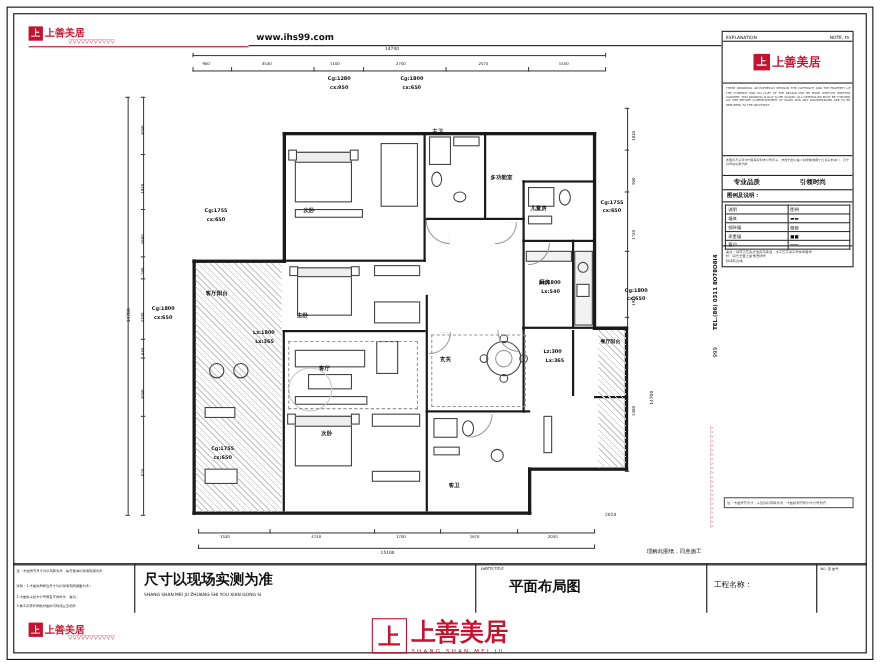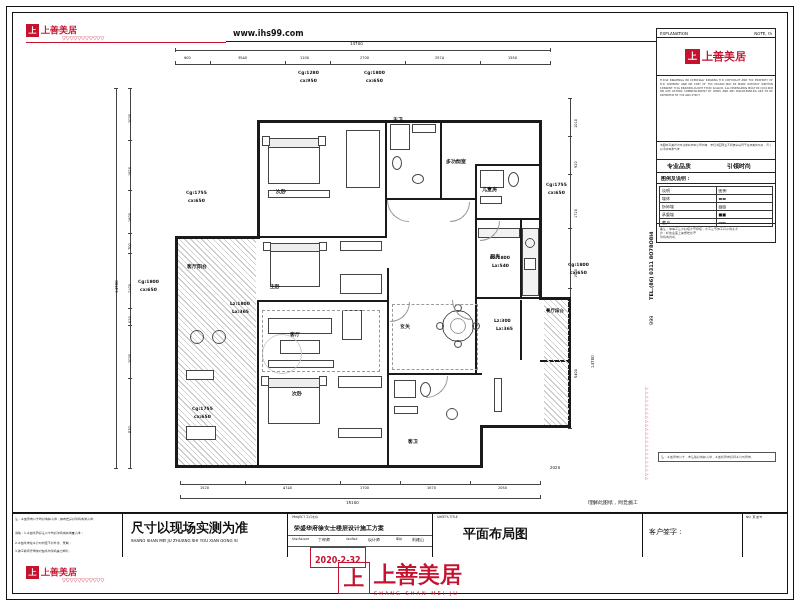--- a/index.html
+++ b/index.html
@@ -397,44 +397,29 @@
       <div class="txt t3" style="left:3px;top:18px;width:104px;white-space:normal;line-height:1.5;">说明：1.本图纸所标注尺寸均以现场实际测量为准；</div>
       <div class="txt t3" style="left:3px;top:28px;width:104px;white-space:normal;line-height:1.5;">2.本图纸未经本公司同意不得外传、复制；</div>
       <div class="txt t3" style="left:3px;top:36px;width:104px;white-space:normal;line-height:1.5;">3.施工前请仔细核对图纸与现场是否相符。</div>
     </div>
 
     <div class="tbCell" style="left:110px;top:0;width:165px;">
       <div class="txt t13 bold" style="left:8px;top:8px;">尺寸以现场实测为准</div>
       <div class="txt t4" style="left:8px;top:26px;">SHANG SHAN MEI JU ZHUANG SHI YOU XIAN GONG SI</div>
     </div>
 
-    <div class="tbCell" style="left:275px;top:0;width:145px;">
-      <div class="txt t3" style="left:4px;top:3px;">PROJECT  工程名称</div>
-      <div class="txt t6 bold" style="left:6px;top:12px;">荣盛华府徐女士楼层设计施工方案</div>
-      <div class="ln hl" style="left:0;top:22px;width:145px;background:#555;"></div>
-      <div class="txt t3" style="left:4px;top:25px;">She Recent</div>
-      <div class="txt t4" style="left:30px;top:25px;">丁程师</div>
-      <div class="txt t3" style="left:58px;top:25px;">Verified</div>
-      <div class="txt t4" style="left:80px;top:25px;">设计师</div>
-      <div class="txt t3" style="left:108px;top:25px;">审核</div>
-      <div class="txt t4" style="left:124px;top:25px;">刘建山</div>
-      <div class="ln hl" style="left:0;top:33px;width:145px;background:#555;"></div>
-      <div style="position:absolute;left:22px;top:34px;border:1.2px solid #c4122f;padding:0 4px;">
-        <span class="t8 bold red">2020-2-32</span>
-      </div>
-    </div>
 
     <div class="tbCell" style="left:420px;top:0;width:140px;text-align:center;">
       <div class="txt t3" style="left:4px;top:3px;">SHEETS TITLE</div>
       <div class="txt t13 bold" style="left:30px;top:14px;">平面布局图</div>
     </div>
 
 
     <div class="tbCell" style="left:630px;top:0;width:100px;">
-      <div class="txt t7" style="left:6px;top:16px;">客户签字：</div>
+      <div class="txt t7" style="left:6px;top:16px;">工程名称：</div>
     </div>
 
     <div class="tbCell" style="left:730px;top:0;width:46px;border-right:none;">
       <div class="txt t3" style="left:3px;top:3px;">NO. 页  图号</div>
     </div>
   </div>
 
   <div class="logoBlk" style="left:26px;top:566px;">
     <div class="logoMark">上</div>
     <div class="logoTxt">上善美居</div>

